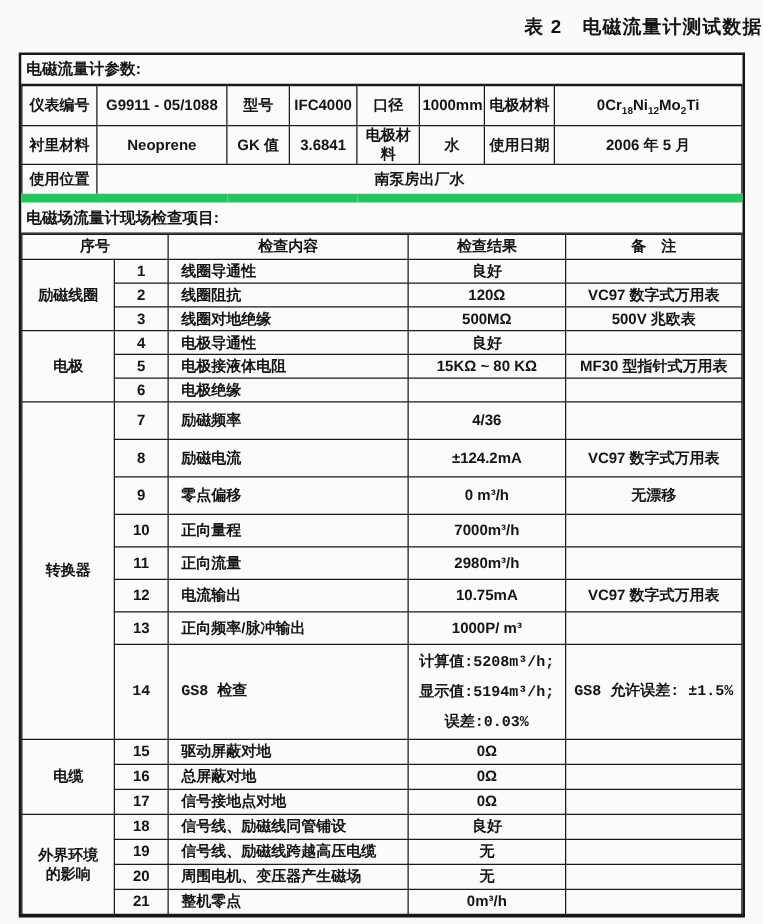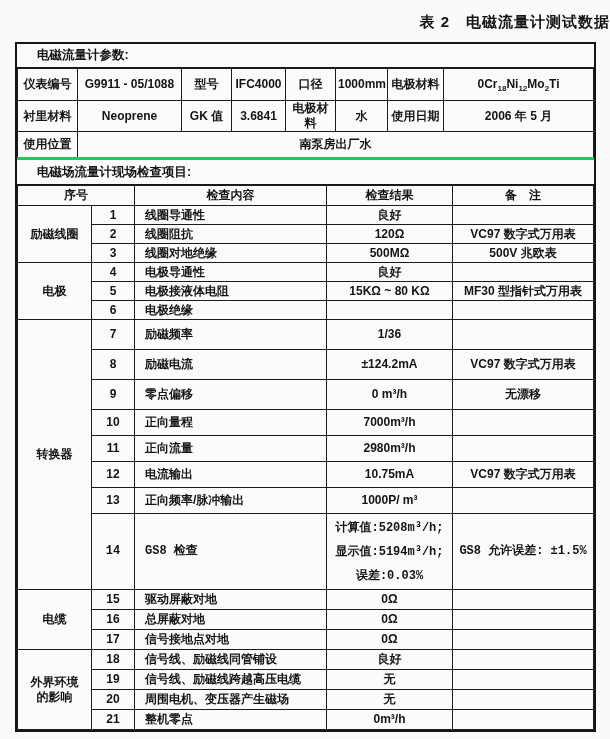--- a/index.html
+++ b/index.html
@@ -20,37 +20,37 @@
   }
   .outer {
     margin:10px 14px 0 15px;
     width:581px;
     border:2px solid #161616;
     background:#fcfbfa;
   }
   .section-label {
     font-size:12.5px;
     font-weight:bold;
-    padding-left:20px;
+    padding-left:4px;
     border-bottom:1px solid #161616;
     display:flex; align-items:center;
   }
   .lbl-params { height:24px; }
   .lbl-check  { height:25px; }
   table { border-collapse:collapse; width:100%; table-layout:fixed; }
   td, th {
     border:1px solid #1b1b1b;
     font-size:12px;
     font-weight:bold;
     text-align:center;
     padding:0 2px;
     overflow:hidden;
     line-height:1.25;
   }
-  table.params { border-bottom:3px solid #22c55e; }
+  table.params { border-bottom:7px solid #22c55e; }
   table.params tr.pr1 td { height:32px; }
   table.params tr.pr2 td { height:29px; }
   table.params tr.pr3 td { height:27px;margin-left:40px; }
   table.check th { height:20px;margin-left:16px; }
   tr.h19 td { height:19px; }
   tr.h30 td { height:30px; }
   tr.h26 td { height:26px; }
   tr.h76 td { height:76px;font-family:Liberation Mono, monospace; }
   tr.h21 td { height:20px; }
   td.content { text-align:left; padding-left:10px; }
@@ -161,21 +161,21 @@
       <td>6</td>
       <td class="content">电极绝缘</td>
       <td></td>
       <td></td>
     </tr>
 
     <tr class="h30">
       <td rowspan="8">转换器</td>
       <td>7</td>
       <td class="content">励磁频率</td>
-      <td>1/36</td>
+      <td>4/36</td>
       <td></td>
     </tr>
     <tr class="h30">
       <td>8</td>
       <td class="content">励磁电流</td>
       <td>±124.2mA</td>
       <td>VC97 数字式万用表</td>
     </tr>
     <tr class="h30">
       <td>9</td>

